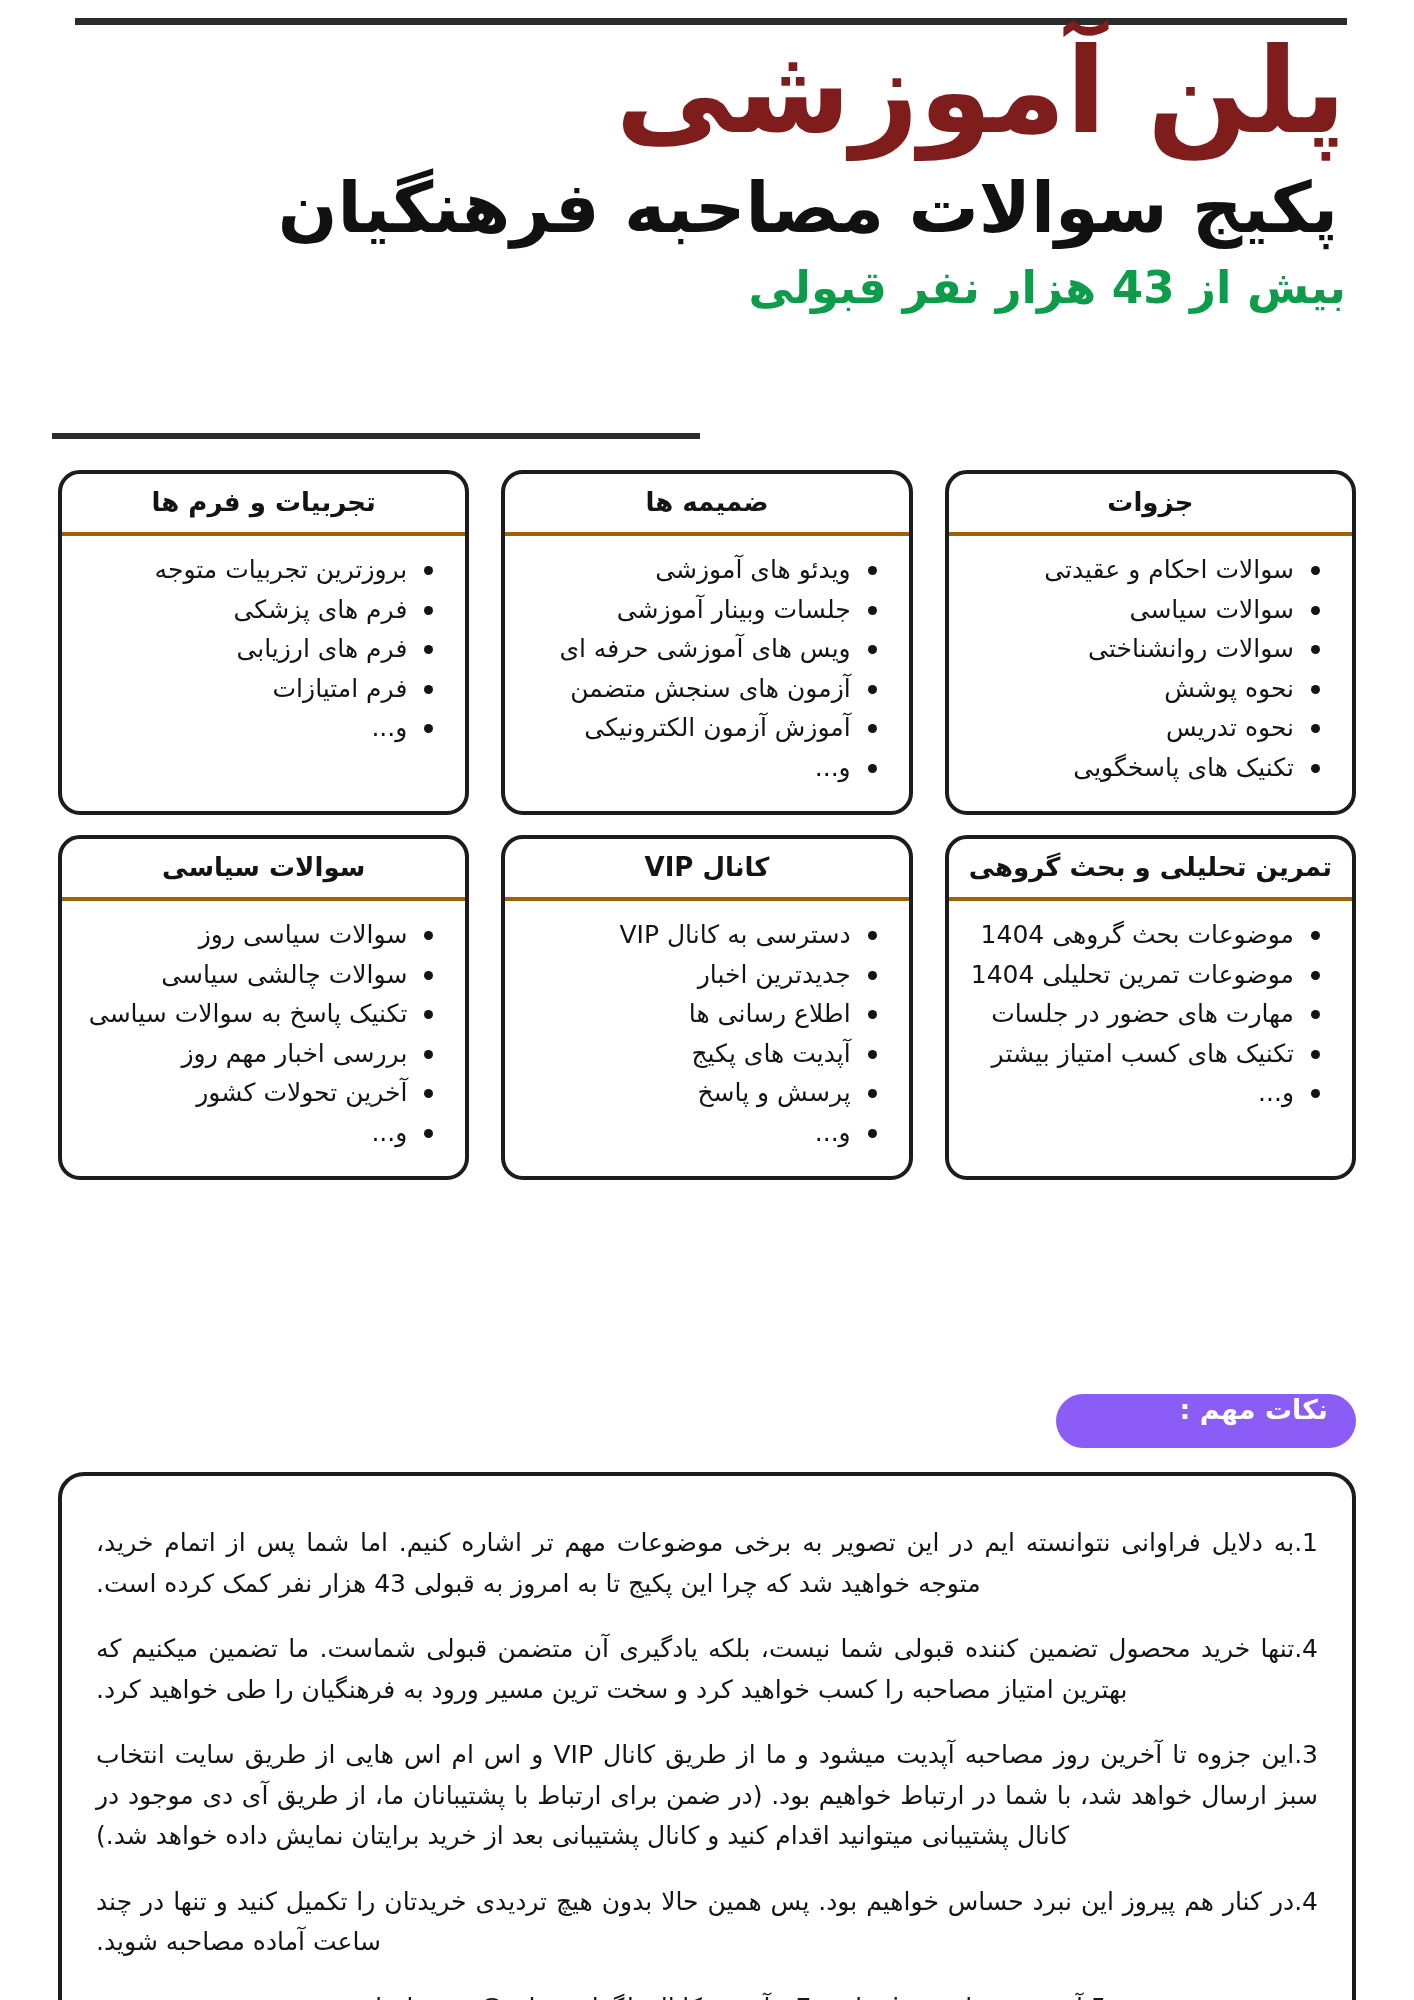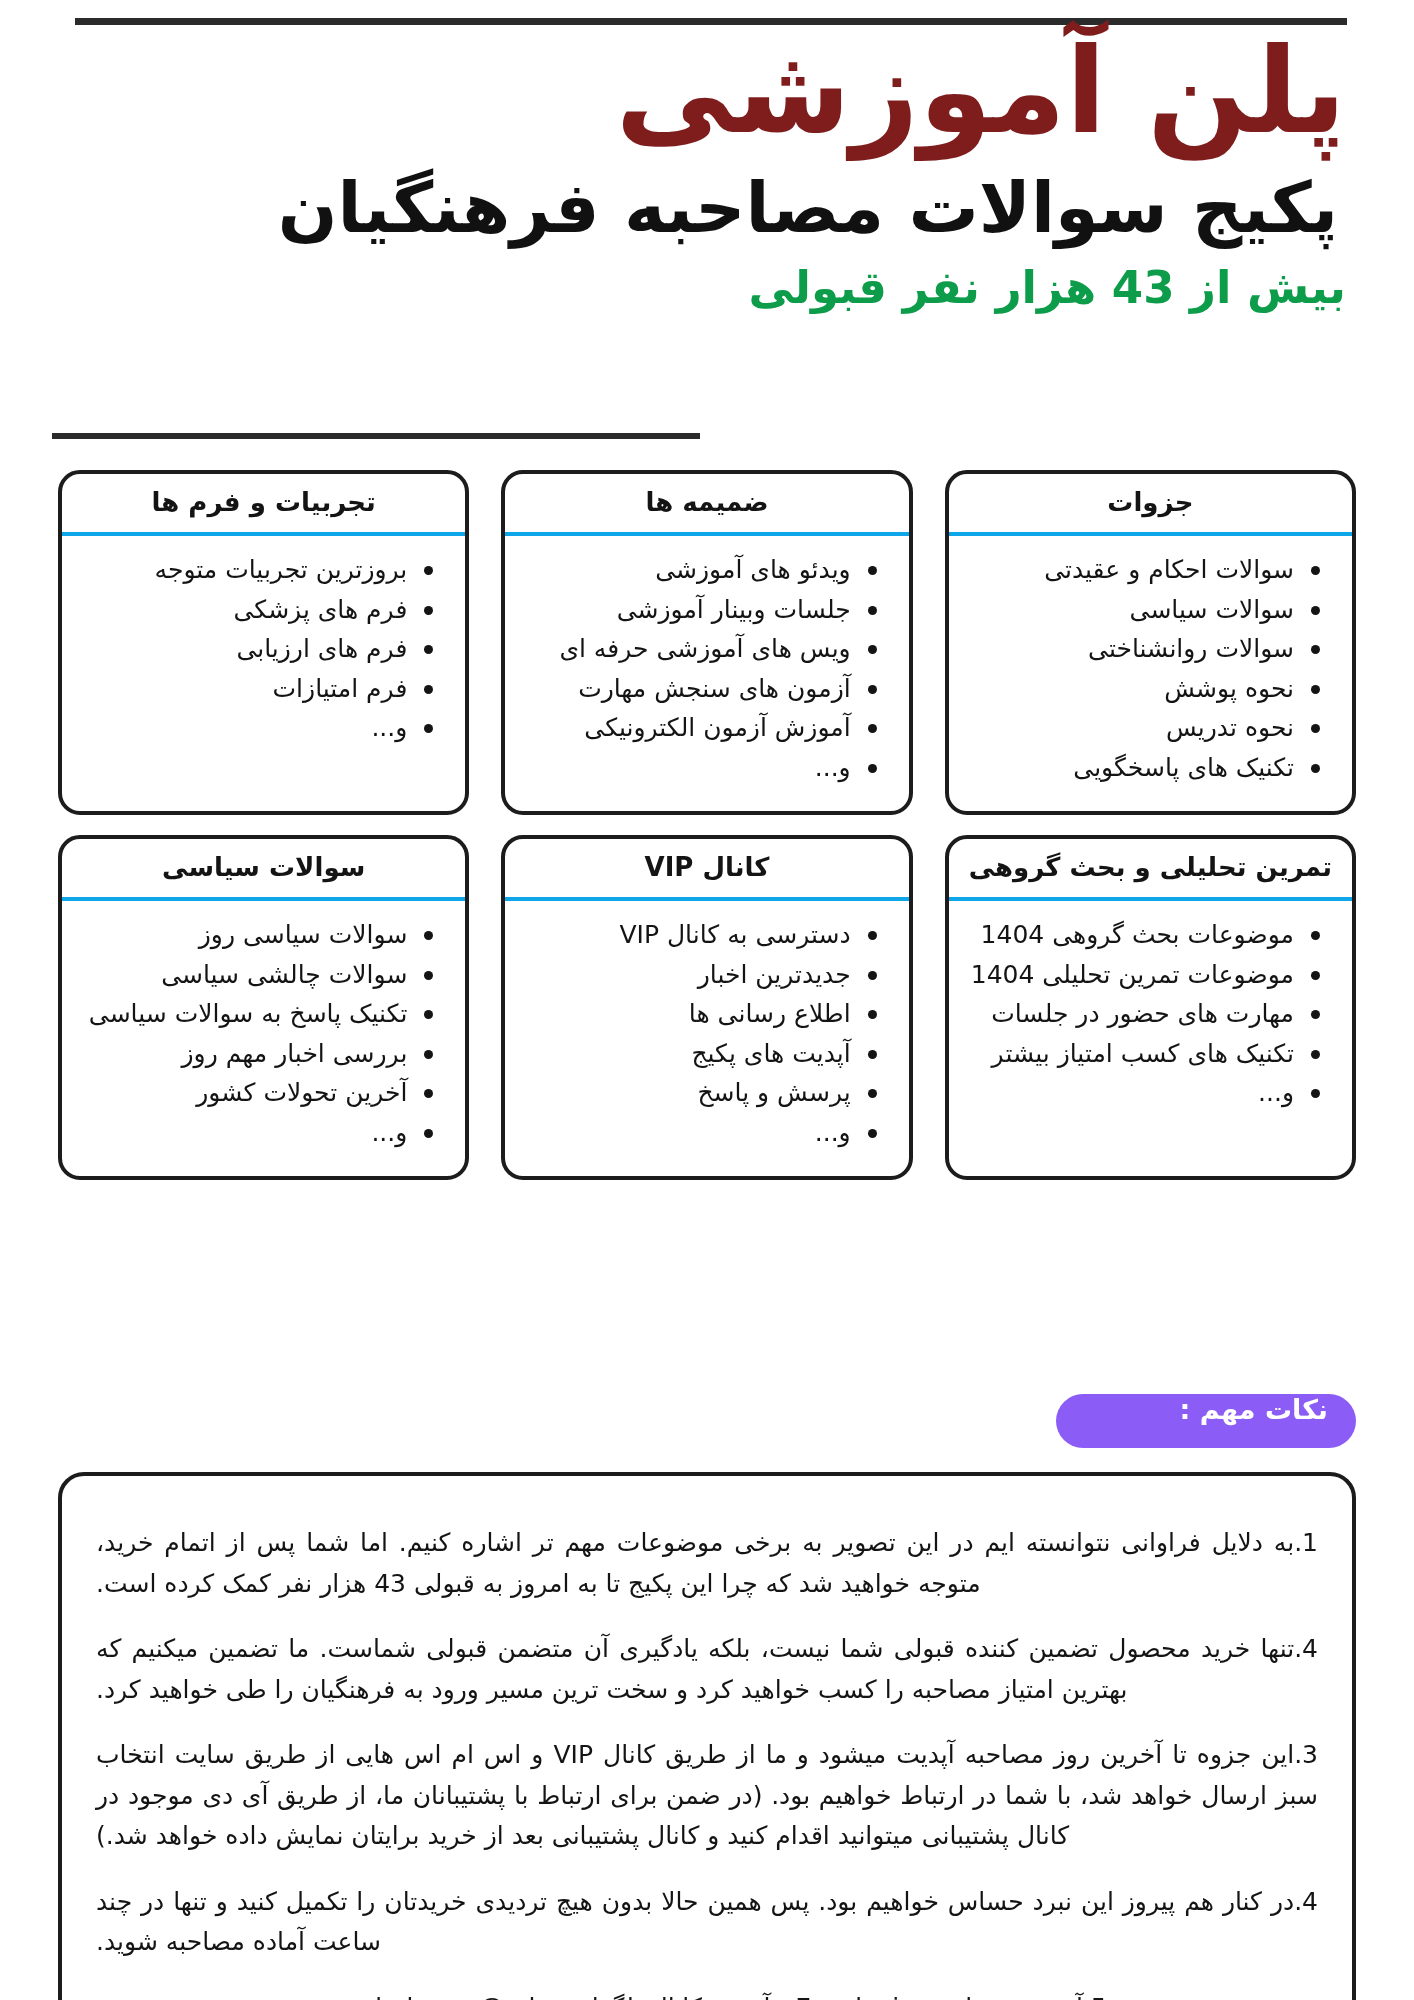--- a/index.html
+++ b/index.html
@@ -79,21 +79,21 @@
     height: 345px;
     display: flex;
     flex-direction: column;
     overflow: hidden;
   }
   .card-head {
     height: 62px;
     display: flex;
     align-items: center;
     justify-content: center;
-    border-bottom: 4px solid #0ea5e9;
+    border-bottom: 4px solid #a16207;
     padding: 0 14px;
   }
   .card-head-title {
     font-size: 26px;
     font-weight: 700;
     color: #141414;
     text-align: center;
     line-height: 1.2;
     direction: rtl;
   }
@@ -204,21 +204,21 @@
 
   <div class="card">
     <div class="card-head">
       <div class="card-head-title">ضمیمه ها</div>
     </div>
     <div class="card-body">
       <ul class="bullet-list">
         <li class="bullet-item">ویدئو های آموزشی</li>
         <li class="bullet-item">جلسات وبینار آموزشی</li>
         <li class="bullet-item">ویس های آموزشی حرفه ای</li>
-        <li class="bullet-item">آزمون های سنجش مهارت</li>
+        <li class="bullet-item">آزمون های سنجش متضمن</li>
         <li class="bullet-item">آموزش آزمون الکترونیکی</li>
         <li class="bullet-item">و...</li>
       </ul>
     </div>
   </div>
 
   <div class="card">
     <div class="card-head">
       <div class="card-head-title">تجربیات و فرم ها</div>
     </div>

